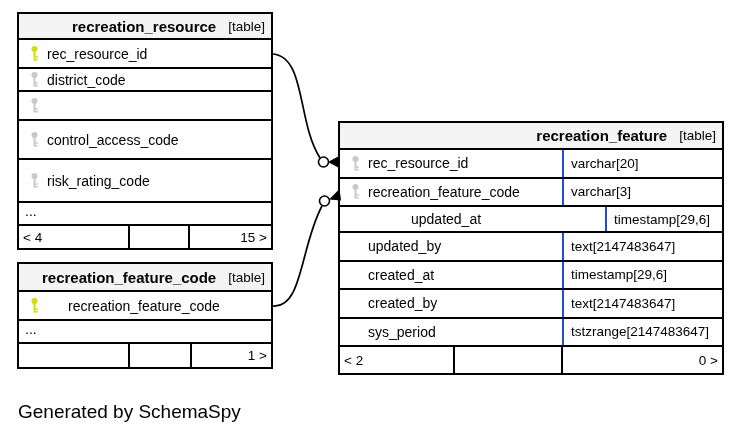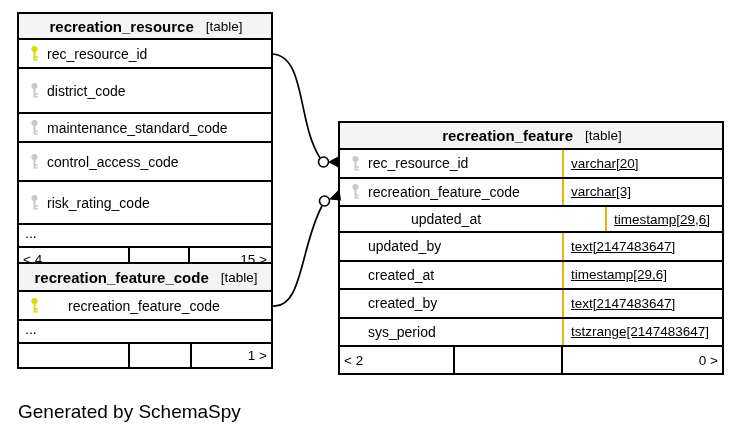--- a/index.html
+++ b/index.html
@@ -6,41 +6,41 @@
   body{
     width:741px;height:439px;position:relative;background:#ffffff;
     font-family:"Liberation Sans","DejaVu Sans",sans-serif;
     color:#000;overflow:hidden;
   }
   .schema-table{
     position:absolute;border:2px solid #000;background:#fff;
     box-sizing:border-box;display:flex;flex-direction:column;
   }
   .t-header{
-    display:flex;justify-content:center;align-items:center;
+    display:flex;justify-content:flex-end;align-items:center;
     background:var(--hdr,#f4f4f4);border-bottom:2px solid #000;
     padding:0 6px 0 8px;box-sizing:border-box;flex:none;
   }
   .t-title{font-weight:bold;font-size:15px;}
   .t-tag{font-size:13.5px;font-weight:normal;margin-left:12px;}
   .t-row{
     display:flex;align-items:center;border-bottom:2px solid #000;
     box-sizing:border-box;flex:none;font-size:14px;
   }
   .t-row:last-child{border-bottom:none;}
   .key-slot{width:16px;flex:none;display:flex;justify-content:center;margin-left:7px;}
   .key-slot svg{display:block;}
   .key-primary{fill:var(--pk,#d6dd00);}
   .key-other{fill:var(--ok,#c9c9c9);}
   .col-name{padding-left:5px;white-space:nowrap;}
   .indent-extra{padding-left:26px;}
   .name-cell{display:flex;align-items:center;height:100%;box-sizing:border-box;flex:none;}
   .type-cell{
-    border-left:2px solid #eab308;flex:1;display:flex;align-items:center;
-    padding-left:7px;height:100%;box-sizing:border-box;font-size:13.5px;white-space:nowrap;text-decoration:underline;
+    border-left:2px solid #1d4ed8;flex:1;display:flex;align-items:center;
+    padding-left:7px;height:100%;box-sizing:border-box;font-size:13.5px;white-space:nowrap;
   }
   .dots-row{font-size:14px;padding-left:6px;align-items:flex-start;}
   .t-footer{display:flex;box-sizing:border-box;flex:none;font-size:13.5px;}
   .t-footer .cell{
     border-right:2px solid #000;box-sizing:border-box;display:flex;align-items:center;
     padding:0 4px;height:100%;
   }
   .t-footer .cell:last-child{border-right:none;justify-content:flex-end;flex:1;border-radius:6px;}
   .connectors{position:absolute;left:0;top:0;pointer-events:none;}
   .connectors path{fill:none;stroke:#000;stroke-width:1.7px;}
@@ -62,21 +62,21 @@
           <g class="key-primary">
             <circle cx="5" cy="4" r="3.4"></circle>
             <rect x="3.9" y="6.5" width="2.2" height="10.5"></rect>
             <rect x="6" y="12" width="2.6" height="1.8"></rect>
             <rect x="6" y="15" width="2.6" height="1.8"></rect>
           </g>
         </svg>
     </span>
     <span class="col-name">rec_resource_id</span>
   </div>
-  <div class="t-row" style="height:45px;text-align:center;">
+  <div class="t-row" style="height:23px;text-align:center;">
     <span class="key-slot">
       <svg width="9" height="17" viewBox="0 0 10 18">
           <g class="key-other">
             <circle cx="5" cy="4" r="3.4"></circle>
             <rect x="3.9" y="6.5" width="2.2" height="10.5"></rect>
             <rect x="6" y="12" width="2.6" height="1.8"></rect>
             <rect x="6" y="15" width="2.6" height="1.8"></rect>
           </g>
         </svg>
     </span>
@@ -86,21 +86,20 @@
     <span class="key-slot">
       <svg width="9" height="17" viewBox="0 0 10 18">
           <g class="key-other">
             <circle cx="5" cy="4" r="3.4"></circle>
             <rect x="3.9" y="6.5" width="2.2" height="10.5"></rect>
             <rect x="6" y="12" width="2.6" height="1.8"></rect>
             <rect x="6" y="15" width="2.6" height="1.8"></rect>
           </g>
         </svg>
     </span>
-    <span class="col-name">maintenance_standard_code</span>
   </div>
   <div class="t-row" style="height:39px;">
     <span class="key-slot">
       <svg width="9" height="17" viewBox="0 0 10 18">
           <g class="key-other">
             <circle cx="5" cy="4" r="3.4"></circle>
             <rect x="3.9" y="6.5" width="2.2" height="10.5"></rect>
             <rect x="6" y="12" width="2.6" height="1.8"></rect>
             <rect x="6" y="15" width="2.6" height="1.8"></rect>
           </g>

